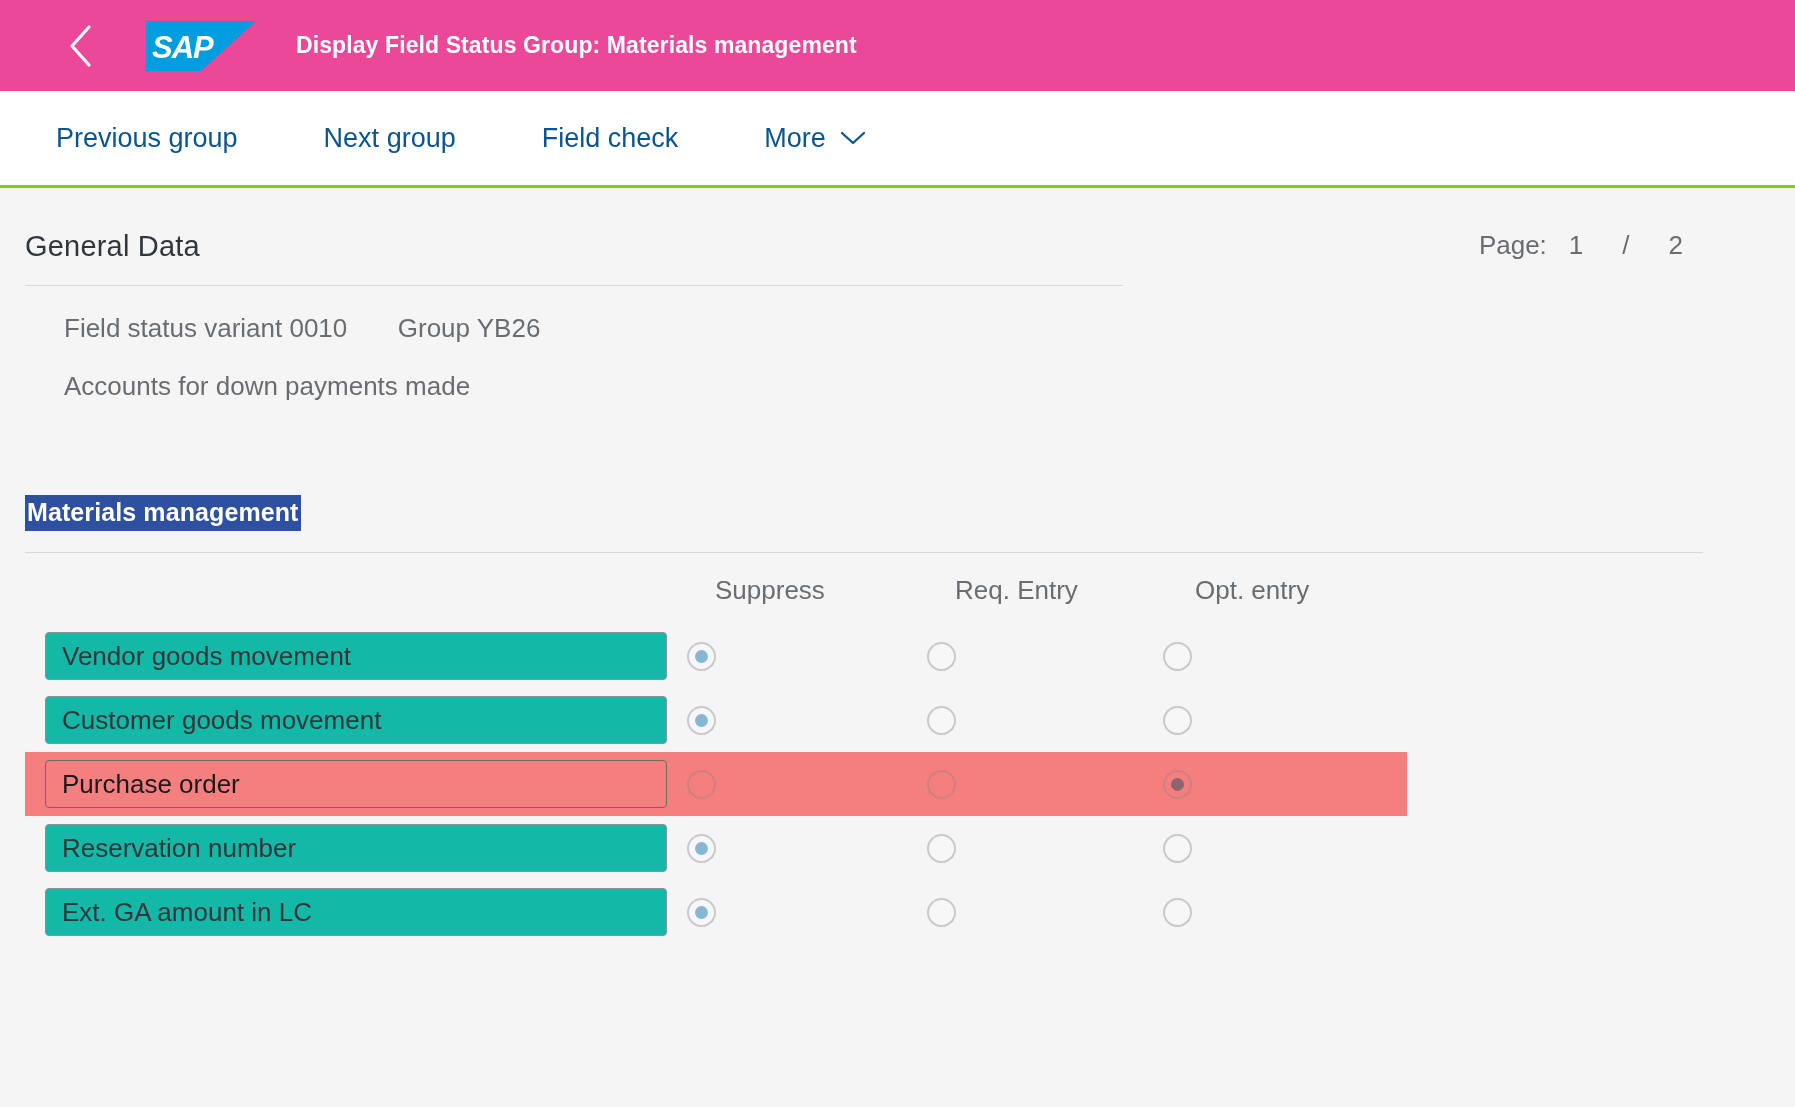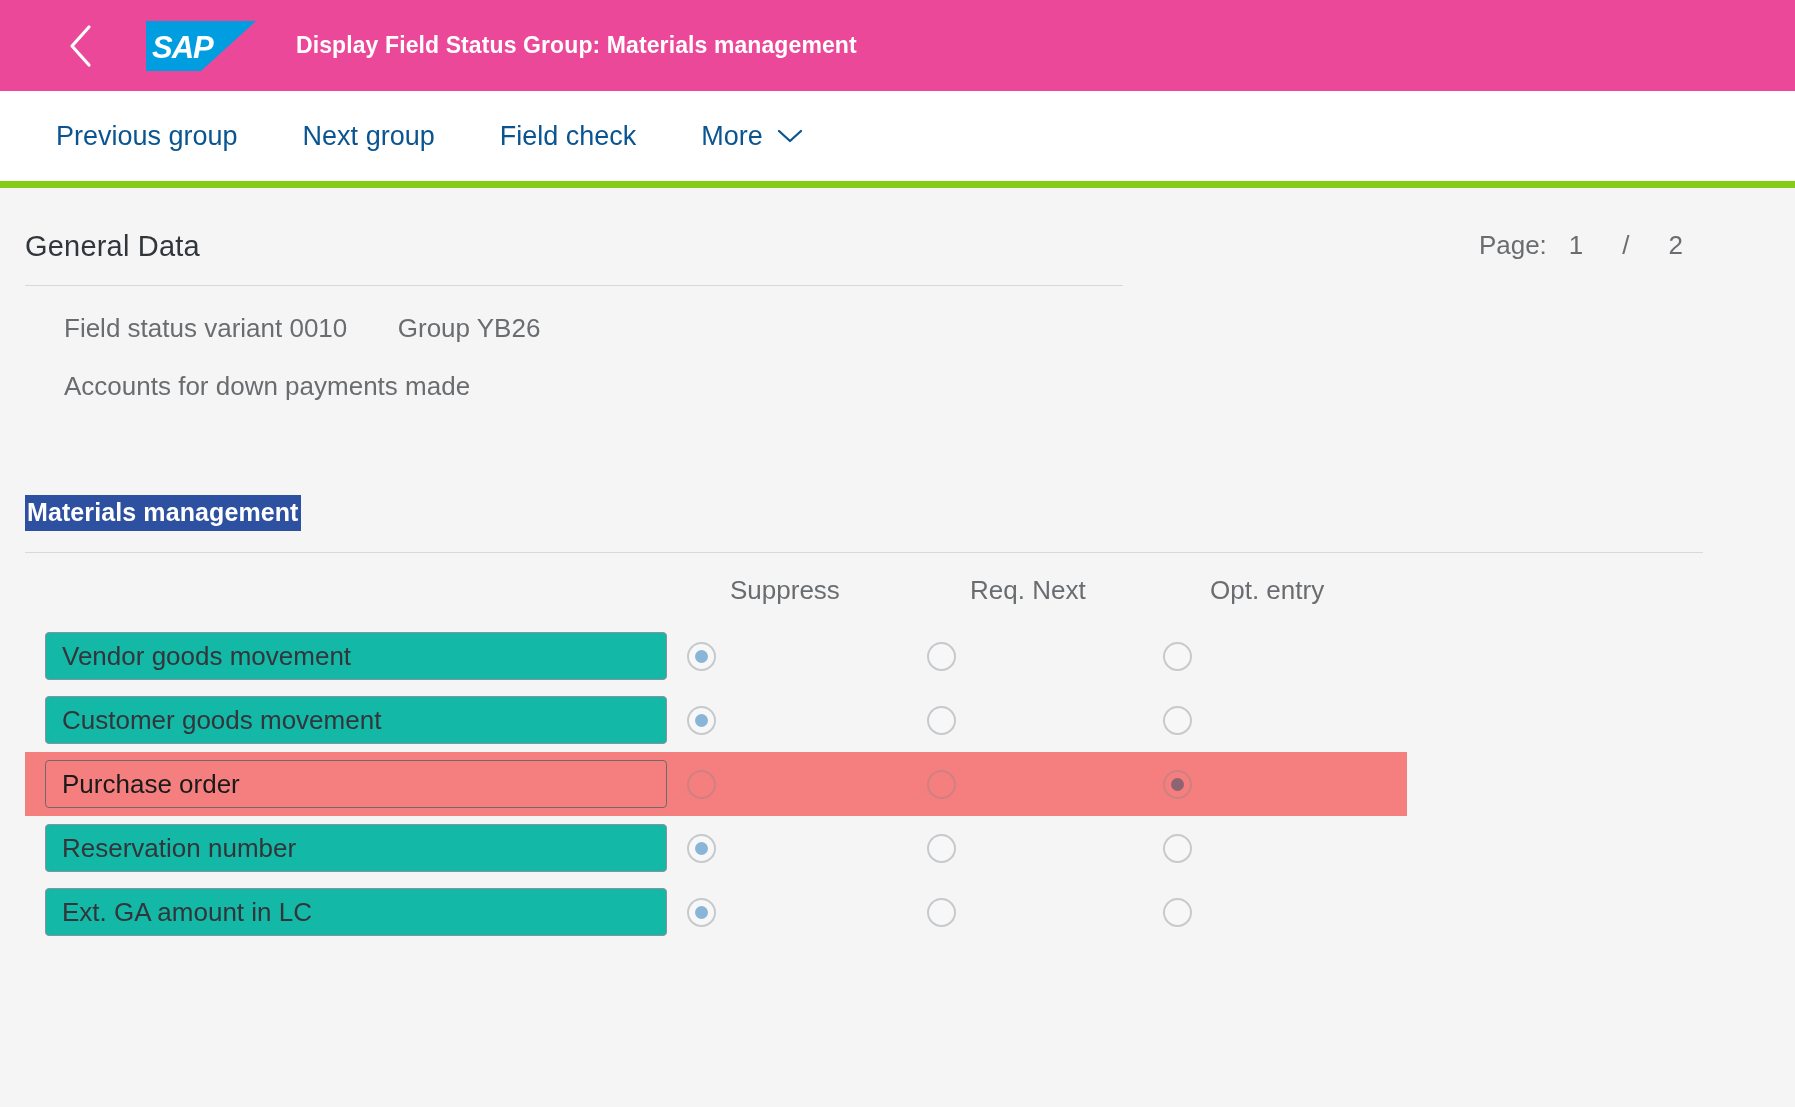--- a/index.html
+++ b/index.html
@@ -56,21 +56,22 @@
     white-space: nowrap;
   }
 
   
   .action-bar {
     height: 97px;
     background: #ffffff;
     display: flex;
     align-items: center;
     padding-left: 56px;
-    border-bottom: 7px solid #84cc16;
+    border-bottom: 3px solid #84cc16;
+    gap: 21px;
   }
   .action-link {
     color: #0a5591;
     font-size: 27px;
     margin-right: 65px;
     cursor: pointer;
     white-space: nowrap;
     display: flex;
     align-items: center;
     background: none;
@@ -150,21 +151,21 @@
     background: #d9d9d9;
     margin: 21px 0 0 25px;
     width: 1678px;
   }
 
   
   .matrix { position: relative; margin-top: 0; }
 
   .col-headers {
     display: flex;
-    padding-left: 30px;
+    padding-left: 15px;
     margin-top: 22px;
     font-size: 26px;
     color: #6a6d70;
   }
   .col-headers .spacer { width: 700px; flex: 0 0 auto; }
   .col-headers .ch {
     width: 240px;
     flex: 0 0 auto;
     text-align: left;
   }
@@ -325,21 +326,21 @@
   <div class="mm-block">
     <span class="mm-title">Materials management</span>
   </div>
   <div class="rule-mm"></div>
 
   <div class="matrix">
 
     <div class="col-headers">
       <div class="spacer"></div>
       <div class="ch">Suppress</div>
-      <div class="ch">Req. Next</div>
+      <div class="ch">Req. Entry</div>
       <div class="ch">Opt. entry</div>
     </div>
 
     <div class="rows" id="matrix-rows">
         <div class="row">
           <div class="field-box">
             <span>Vendor goods movement</span>
           </div>
           <div class="radio-cell">
             <div class="radio selected" role="radio" aria-checked="true">

